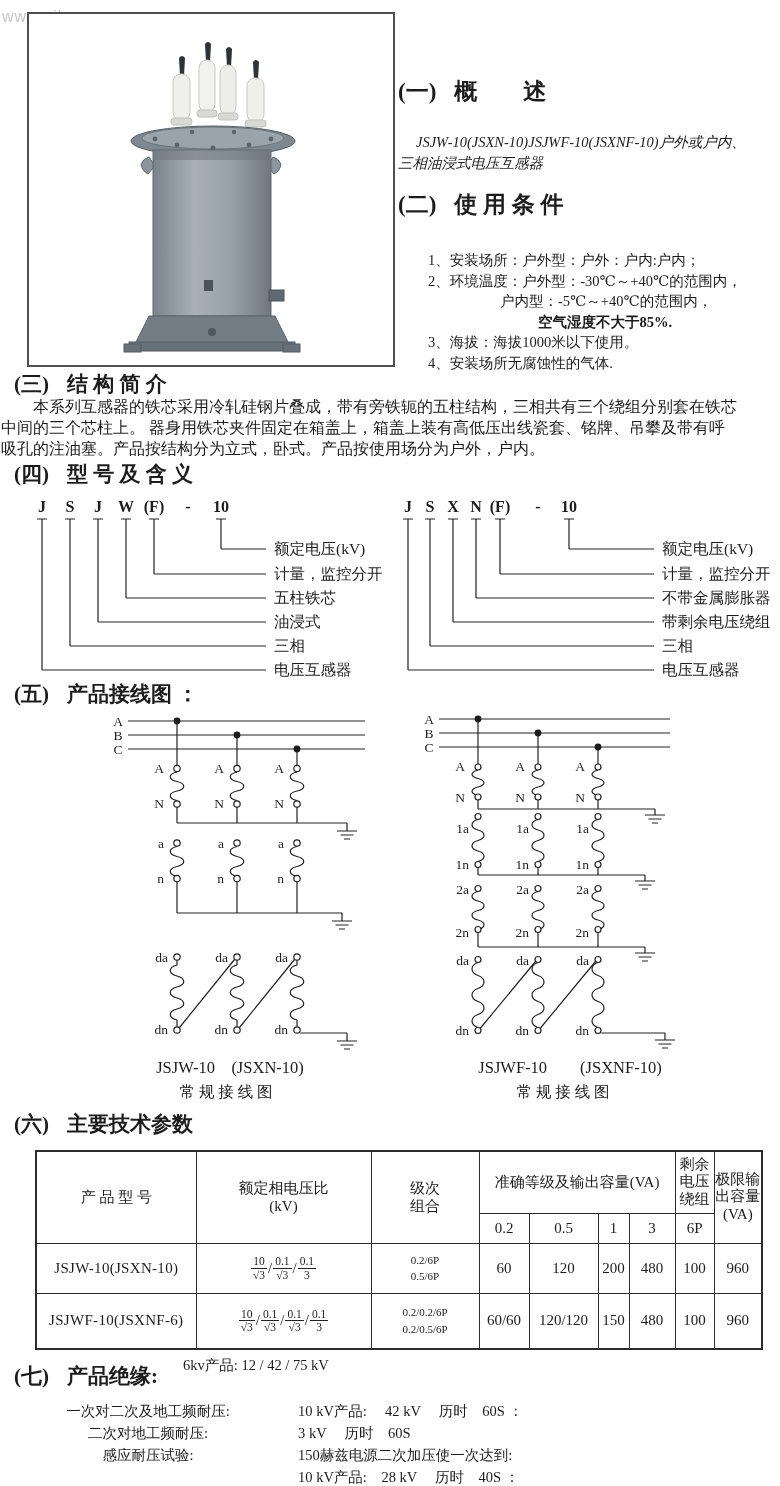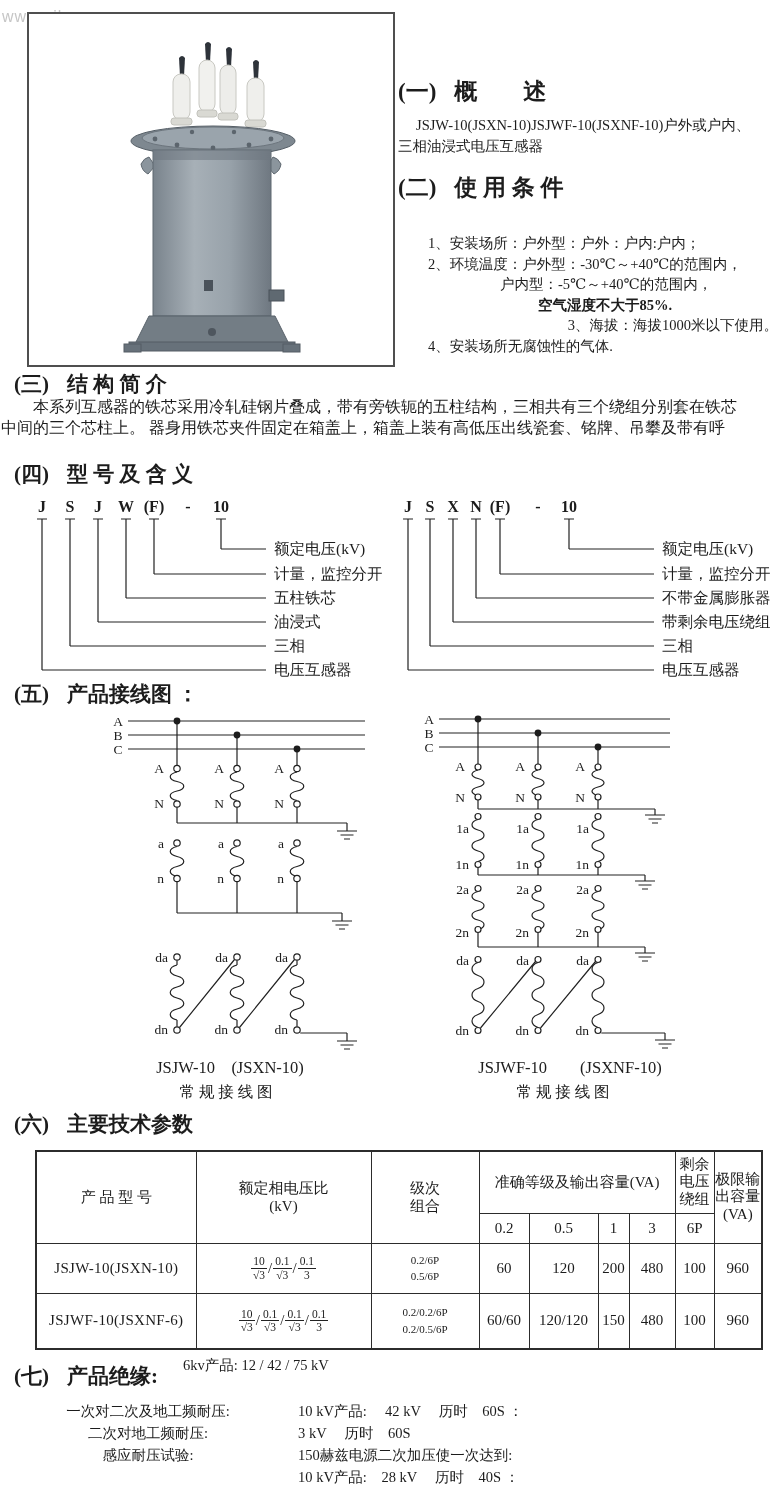--- a/index.html
+++ b/index.html
@@ -101,45 +101,46 @@
         <circle cx="183" cy="318" r="4" fill="#4e565e"></circle>
       </g>
     </svg>
   </div>
 
   <div class="rcol">
     <div class="sec-h big">
       <span>(一)</span>
       <span>概　　述</span>
     </div>
-    <div class="body-sm" style="margin-top:8px;">
+    <div class="body-sm" style="margin-top:25px;font-style:italic;">
       <div style="padding-left:18px;white-space:nowrap;">JSJW-10(JSXN-10)JSJWF-10(JSXNF-10)户外或户内、</div>
       <div>三相油浸式电压互感器</div>
     </div>
     <div class="sec-h big" style="margin-top:16px;">
       <span>(二)</span>
       <span>使 用 条 件</span>
     </div>
     <div class="body-sm cond" style="margin-top:8px;">
       <div style="padding-left:30px;margin-top:30px;">1、安装场所：户外型：户外：户内:户内；</div>
       <div style="padding-left:30px;">2、环境温度：户外型：-30℃～+40℃的范围内，</div>
       <div style="padding-left:102px;">户内型：-5℃～+40℃的范围内，</div>
       <div style="padding-left:140px;font-weight:bold;">空气湿度不大于85%.</div>
-      <div style="padding-left:30px;text-align:right;">3、海拔：海拔1000米以下使用。</div>
+      <div style="padding-left:30px;">3、海拔：海拔1000米以下使用。</div>
       <div style="padding-left:30px;">4、安装场所无腐蚀性的气体.</div>
     </div>
   </div>
 
   <div class="abs sec-h" style="left:14px;top:370px;">
     <span>(三)</span>
     <span>结 构 简 介</span>
   </div>
   <div class="abs body-md" style="left:1px;top:396px;width:762px;">
     <div style="padding-left:32px;">本系列互感器的铁芯采用冷轧硅钢片叠成，带有旁铁轭的五柱结构，三相共有三个绕组分别套在铁芯</div>
     <div>中间的三个芯柱上。 器身用铁芯夹件固定在箱盖上，箱盖上装有高低压出线瓷套、铭牌、吊攀及带有呼</div>
+    <div>吸孔的注油塞。产品按结构分为立式，卧式。产品按使用场分为户外，户内。</div>
   </div>
 
   <div class="abs sec-h" style="left:14px;top:460px;">
     <span>(四)</span>
     <span>型 号 及 含 义</span>
   </div>
 
   <svg class="abs" style="left:8px;top:492px;" width="382" height="190" viewBox="0 0 382 190">
     <g font-size="16" font-weight="bold" text-anchor="middle">
       <text x="34" y="20">J</text>

